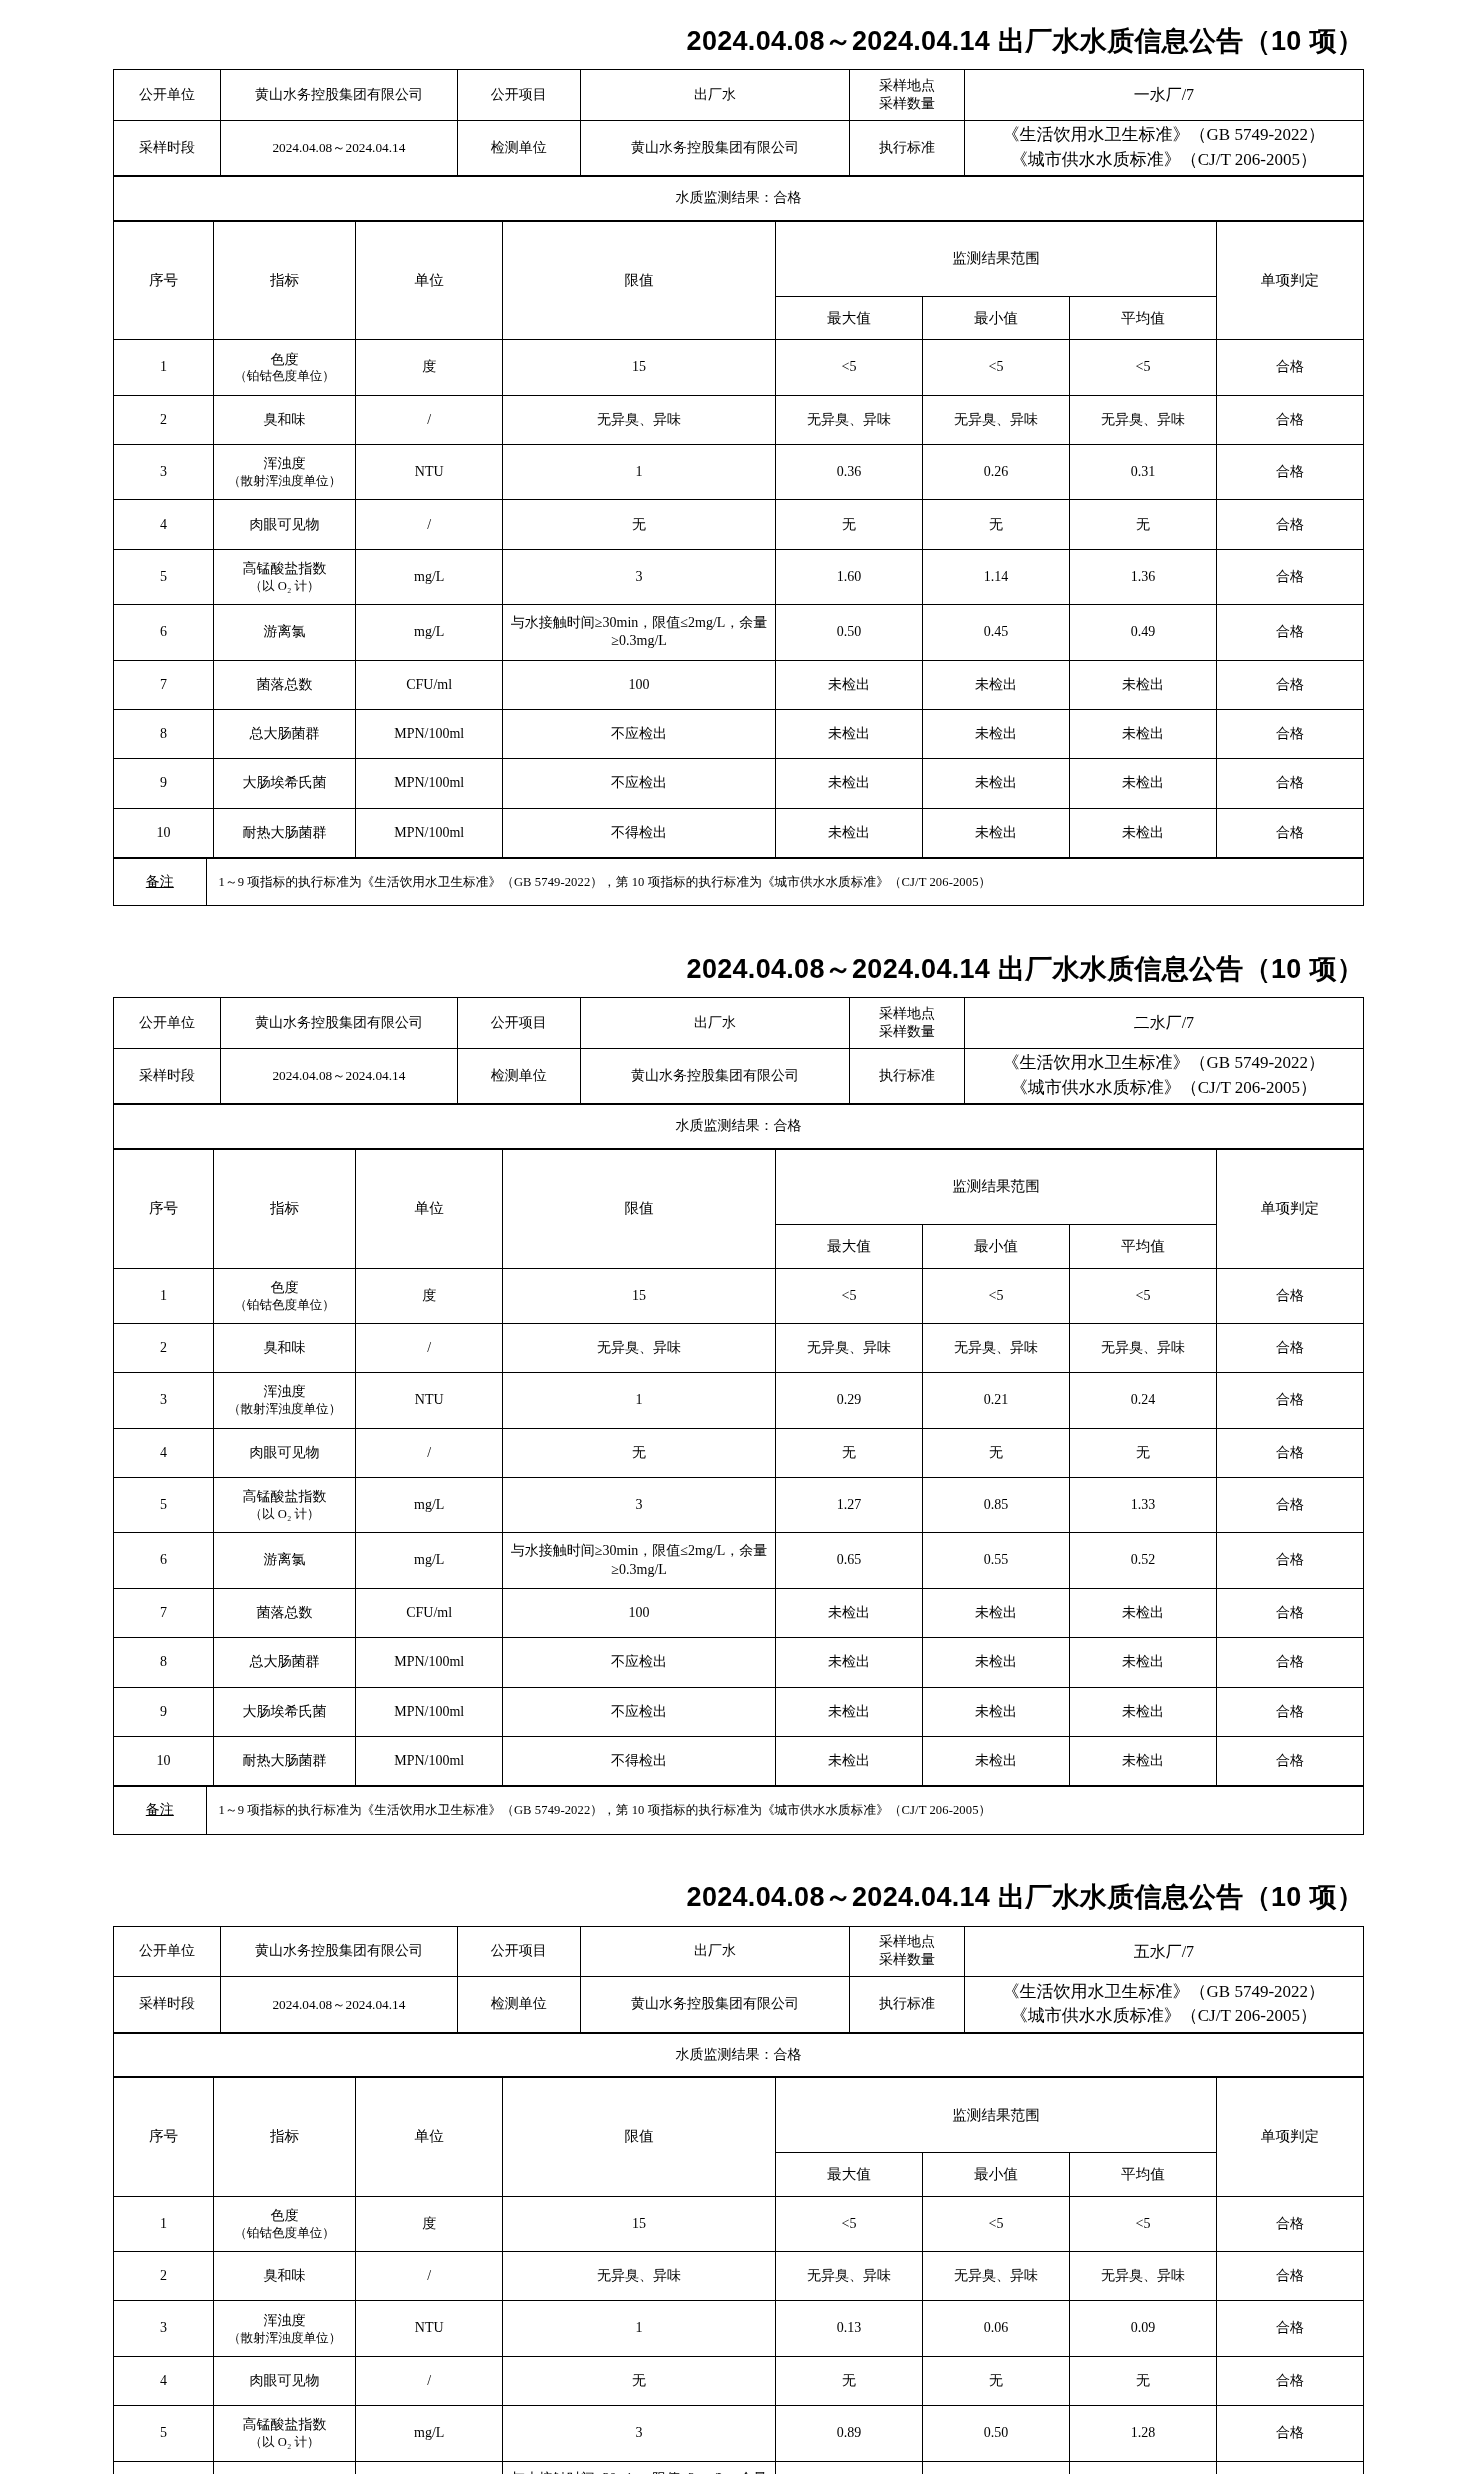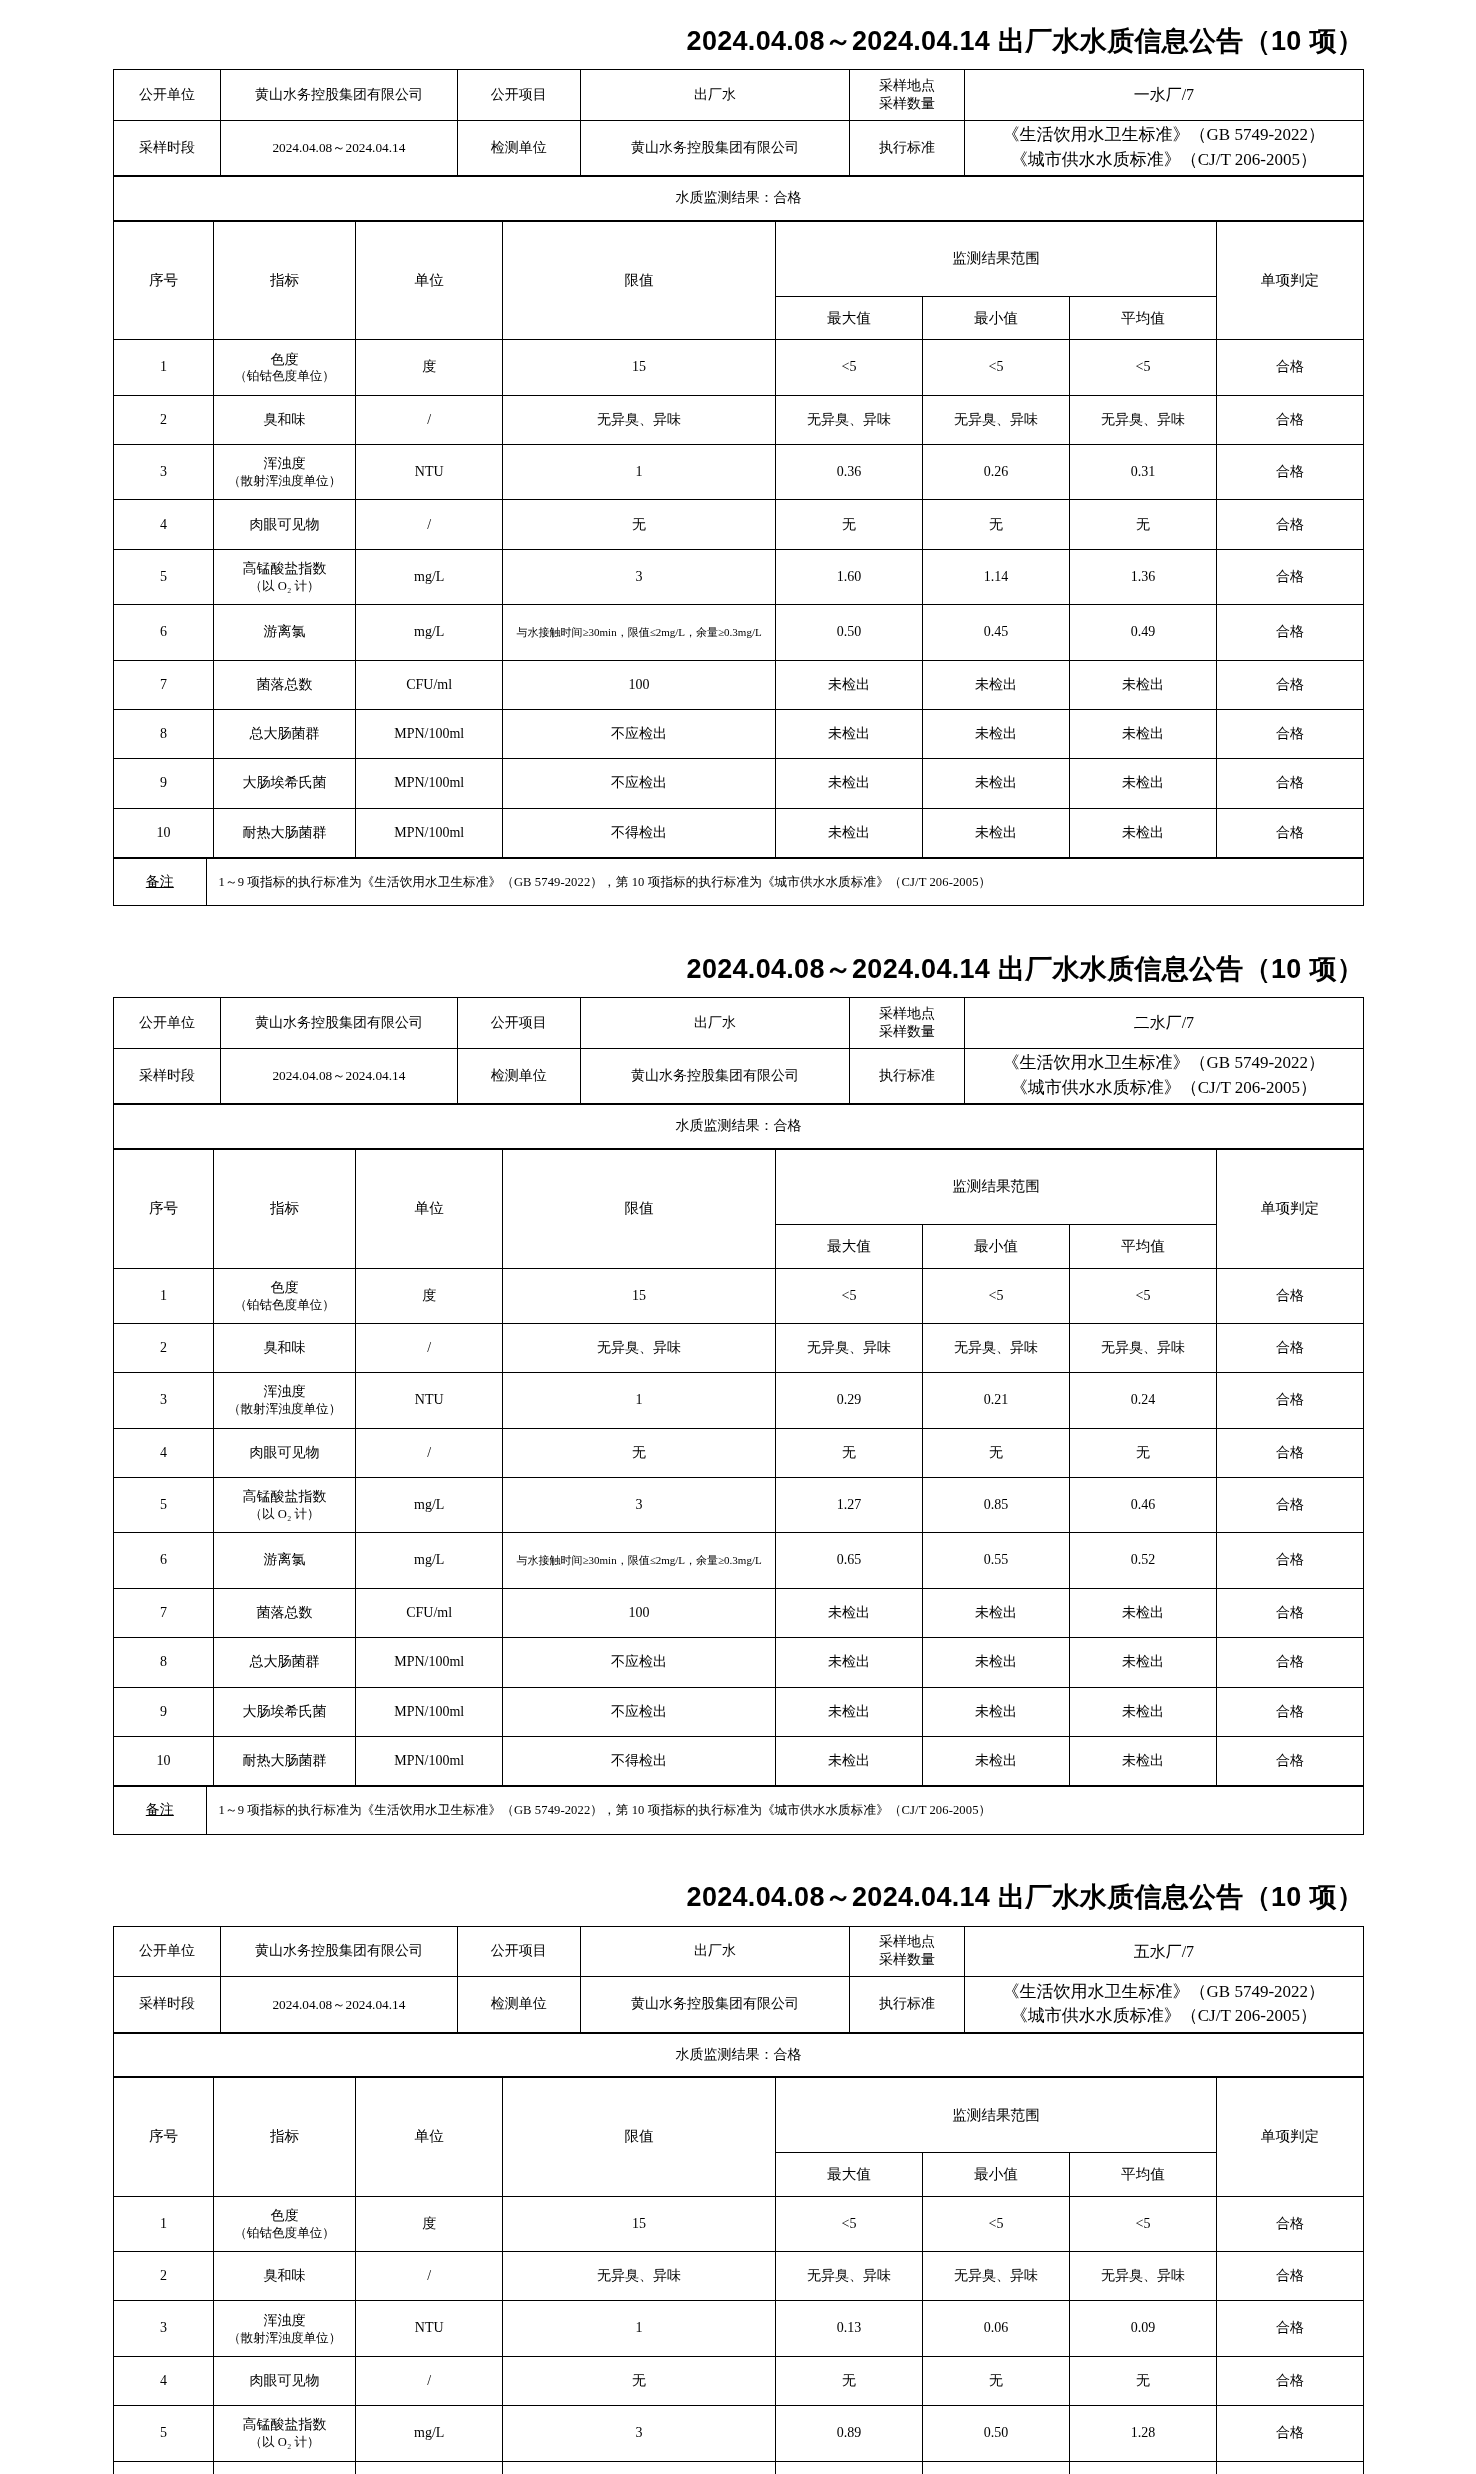--- a/index.html
+++ b/index.html
@@ -85,21 +85,21 @@
   .data thead .hdr-sub { height: 37px; }
 
   .data tbody tr td { height: 43px; }
   .data tbody tr.tall td { height: 49px; }
   .data .idx-two {
     font-size: 14px;
     line-height: 1.28;
   }
   .data .idx-sub { font-size: 12.6px; display: block; }
   .data .limit-long {
-    font-size: 11px;
+    font-size: 14px;
     line-height: 1.35;
     padding: 2px 4px;
     margin-top: 44px;
   }
   .data .num { font-family: "Liberation Serif", serif; }
 
   
   .remarks .r-label { width: 85px; text-decoration: underline; }
   .remarks td { height: 41px; }
   .remarks .r-text {
@@ -399,21 +399,21 @@
               <td class="num">无</td>
               <td>合格</td>
             </tr>
             <tr class="tall">
               <td class="num">5</td>
               <td class="idx-two"><span>高锰酸盐指数</span><span class="idx-sub">（以 O₂ 计）</span></td>
               <td>mg/L</td>
               <td>3</td>
               <td class="num">1.27</td>
               <td class="num">0.85</td>
-              <td class="num">0.46</td>
+              <td class="num">1.33</td>
               <td>合格</td>
             </tr>
             <tr class="tall">
               <td class="num">6</td>
               <td>游离氯</td>
               <td>mg/L</td>
               <td class="limit-long">与水接触时间≥30min，限值≤2mg/L，余量≥0.3mg/L</td>
               <td class="num">0.65</td>
               <td class="num">0.55</td>
               <td class="num">0.52</td>

